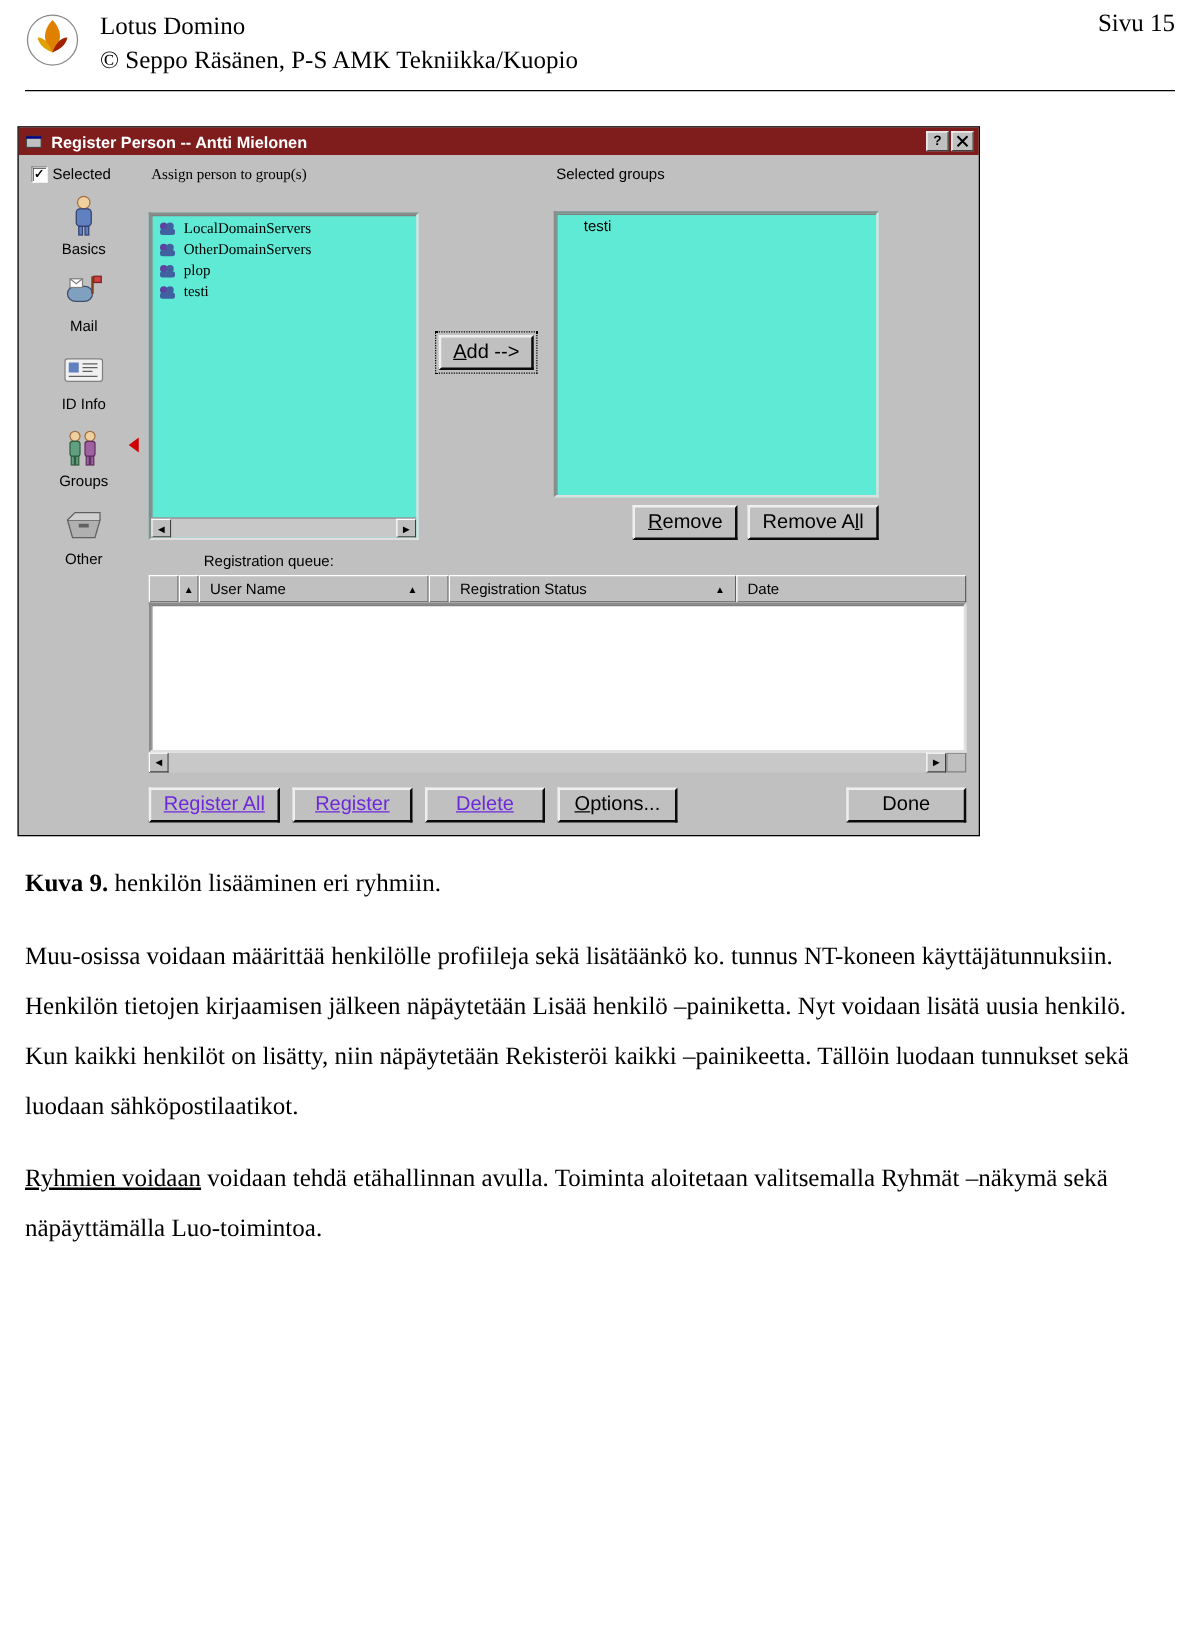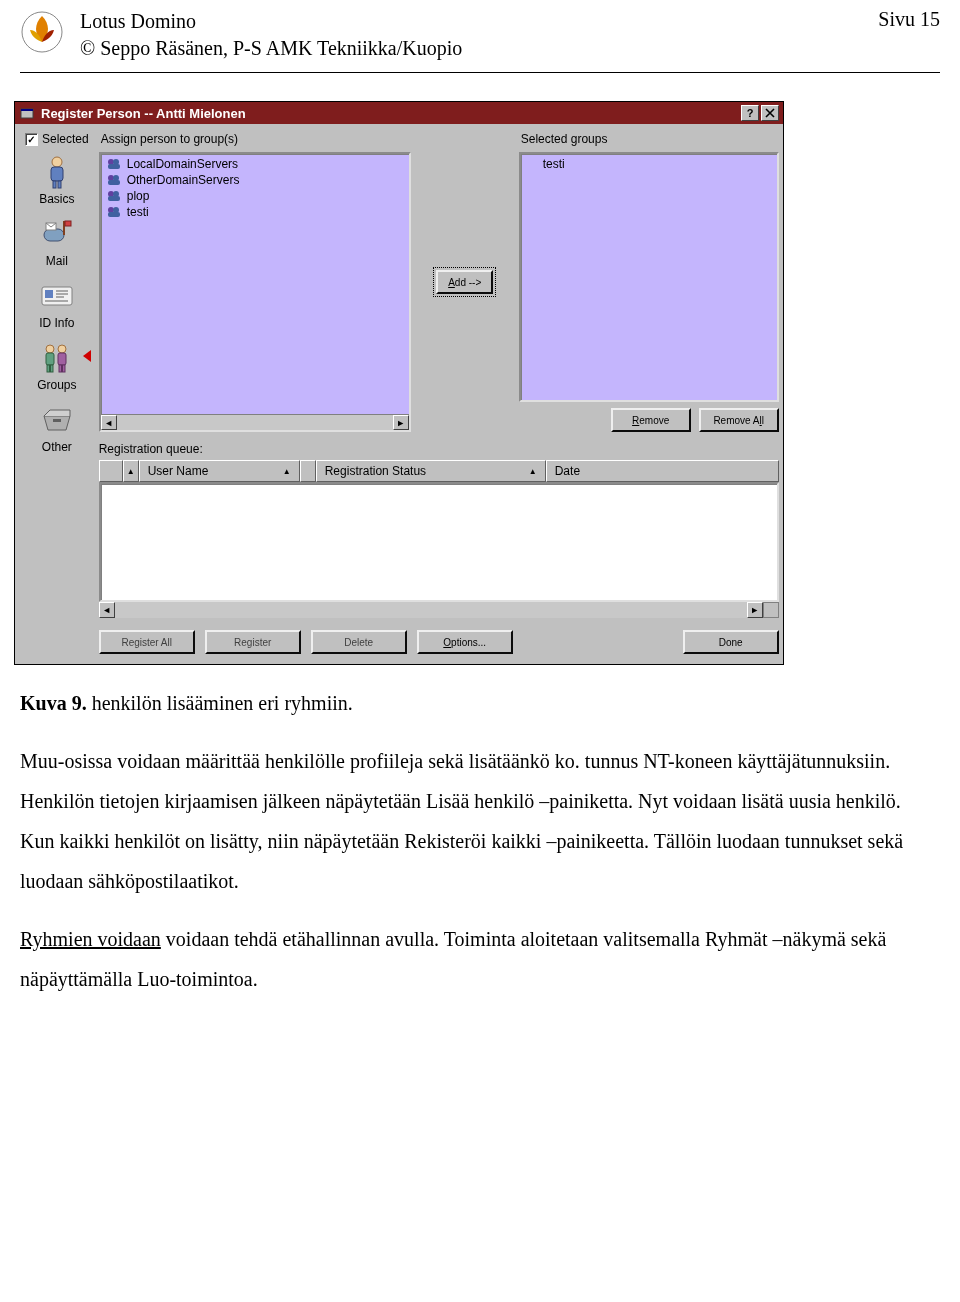--- a/index.html
+++ b/index.html
@@ -124,30 +124,31 @@
   }
 
   .main { flex: 1; display: flex; flex-direction: column; }
   .top-area {
     display: flex;
     gap: 8px;
     height: 300px;
   }
   .col { display: flex; flex-direction: column; }
   .col-label { font-size: 12px; margin-bottom: 6px; padding-left: 2px; }
-  .col.left { width: 312px; }
+  .col.left { width: 216px; font-family: Liberation Serif, serif; }
   .col.middle { width: 92px; justify-content: center; align-items: center; }
   .col.right { width: 260px; }
   .listbox {
     flex: 1;
-    background: #c4b5fd;
+    background: #5eead4;
     border: 2px inset #dfdfdf;
     box-shadow: inset 1px 1px 0 #808080;
     overflow: hidden;
     position: relative;
+    margin-top: 17px;
   }
   .listbox .items { padding: 2px 0; }
   .list-item {
     display: flex; align-items: center;
     gap: 6px;
     padding: 1px 6px;
     font-size: 12px;
   }
   .group-icon {
     width: 14px; height: 12px;
@@ -171,27 +172,27 @@
     font-size: 9px;
   }
   .hscroll .track { flex: 1; background: #c8c8c8; }
 
   .btn {
     background: #c0c0c0;
     border: 2px outset #efefef;
     border-right-color: #606060;
     border-bottom-color: #606060;
     font-family: Tahoma, "MS Sans Serif", Arial, sans-serif;
-    font-size: 10px;
+    font-size: 16px;
     padding: 3px 10px;
     min-height: 24px;
     display: inline-flex; align-items: center; justify-content: center;
     text-align: right;
   }
-  .btn.disabled { color: #404040; }
+  .btn.disabled { color: #6d28d9; text-decoration: underline; }
   .btn u { text-decoration: underline; }
 
   .add-btn-wrap {
     border: 1px dotted #000;
     padding: 2px;
   }
 
   .below-lists {
     display: flex;
     gap: 8px;
@@ -201,21 +202,21 @@
   .below-lists .btn { min-width: 80px; }
 
   .row-buttons {
     display: flex;
     gap: 12px;
     margin-top: 12px;
   }
   .row-buttons .btn { min-width: 140px; }
   .row-buttons .spacer { width: 212px; }
 
-  .queue-label { margin-top: 10px; font-size: 12px; }
+  .queue-label { margin-top: 10px; font-size: 12px; margin-left: 44px; }
   .grid-head {
     display: flex;
     margin-top: 4px;
   }
   .grid-head .cell {
     background: #c0c0c0;
     border: 1px solid #fff;
     border-right-color: #606060;
     border-bottom-color: #606060;
     font-size: 12px;
@@ -468,21 +469,21 @@
       </div>
 
 
       <div class="queue-label">Registration queue:</div>
 
       <div class="grid-head">
         <div class="cell s"></div>
         <div class="cell s2">
               <span class="caret">▲</span>
             </div>
-        <div class="cell" style="width:161px;">
+        <div class="cell" style="width:184px;">
           <span>User Name</span>
           <span style="margin-left:auto" class="caret">▲</span>
         </div>
         <div class="cell s2"></div>
         <div class="cell" style="width:230px;">
           <span>Registration Status</span>
           <span style="margin-left:auto" class="caret">▲</span>
         </div>
         <div class="cell" style="flex:1;">
           <span>Date</span>

